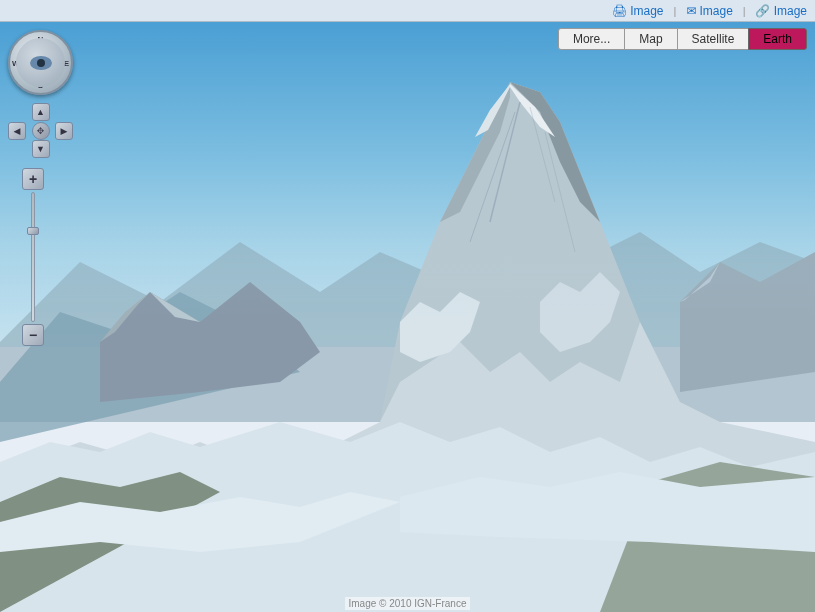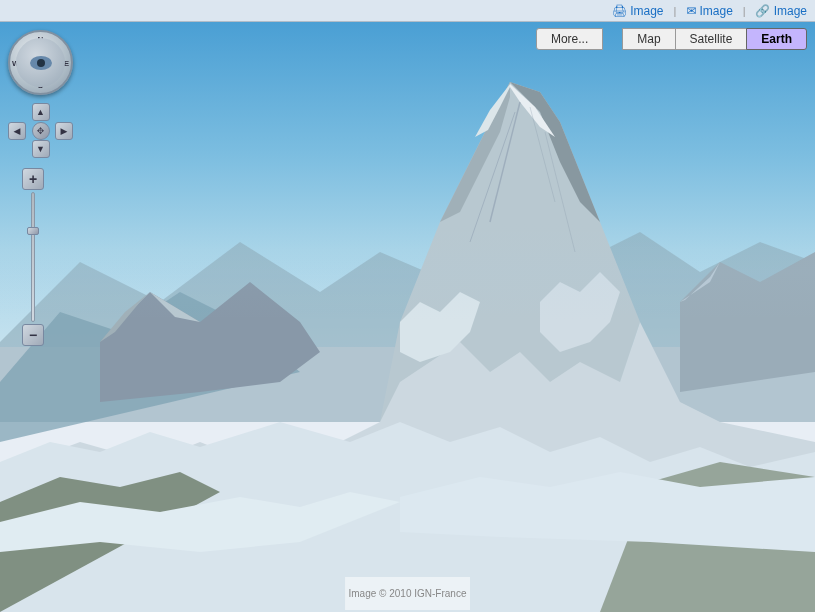--- a/index.html
+++ b/index.html
@@ -56,30 +56,30 @@
       border: 1px solid #999;
       background: #f0f0f0;
       cursor: pointer;
       font-size: 12px;
       color: #333;
       margin-left: -1px;
     }
     .map-tab:first-child { border-radius: 3px 0 0 3px; }
     .map-tab:last-child { border-radius: 0 3px 3px 0; }
     .map-tab.active {
-      background: #c4b5fd;
+      background: #be185d;
       border-color: #666;
-      font-weight: bold;
+      font-weight: normal;
       color: #000;
       z-index: 1;
       position: relative;
     }
     .map-tab-more {
       border-radius: 3px;
-      margin-right: 20px;
+      margin-right: 0;
     }
 
     
     #map-canvas {
       position: absolute;
       top: 22px;
       left: 0;
       right: 0;
       bottom: 0;
       overflow: hidden;
@@ -245,21 +245,21 @@
     
     #attribution {
       position: absolute;
       bottom: 2px;
       left: 50%;
       transform: translateX(-50%);
       font-size: 10px;
       color: #888;
       z-index: 200;
       background: rgba(255,255,255,0.5);
-      padding: 11px 4px;
+      padding: 1px 4px;
     }
   </style>
 </head>
 <body>
 
 <div id="top-bar">
   <a class="top-bar-link">
     <span>🖨</span>
     <span>Image</span>
   </a>

